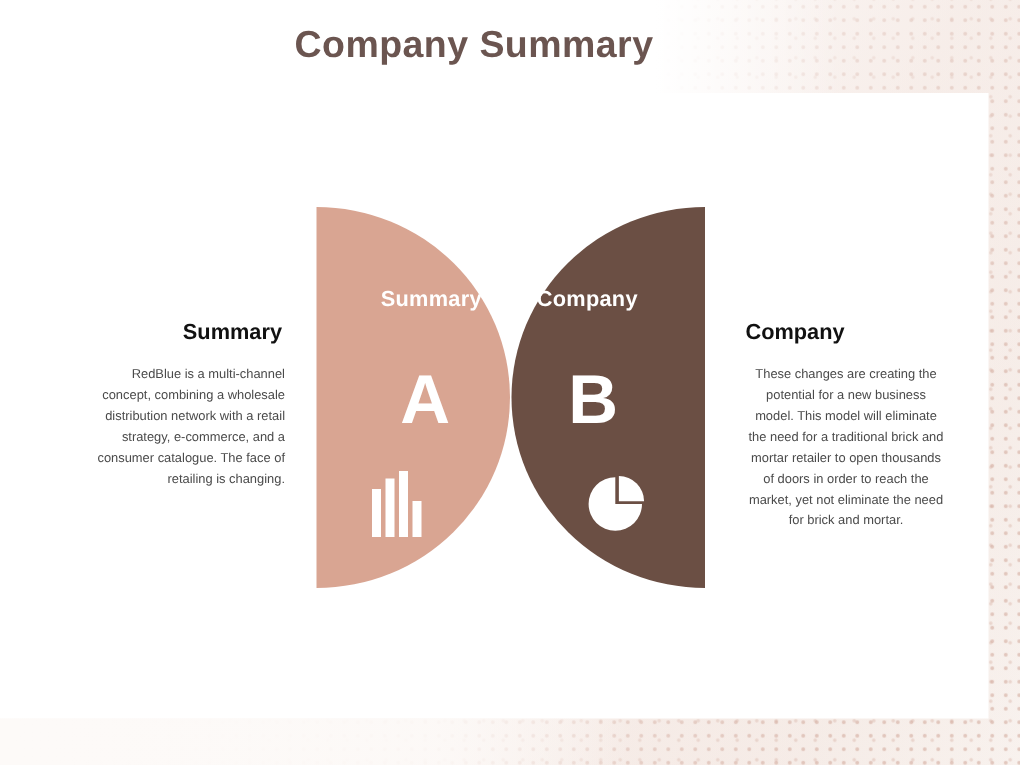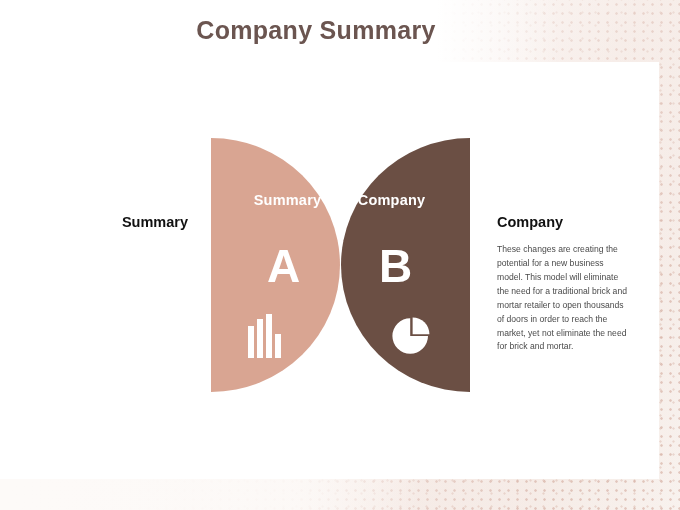--- a/index.html
+++ b/index.html
@@ -162,20 +162,21 @@
     font-size: 14.5px;
     font-weight: bold;
     color: #111111;
     margin-bottom: 13px;
   }
   #block-left .block-heading  { padding-right: 2px; }
   .block-body {
     font-size: 8.6px;
     line-height: 1.62;
     color: #4a4a4a;
+    text-align: center;
   }
   #block-left .block-body { text-align: right; }
 </style>
 </head>
 <body>
 
 <div id="slide">
   <div id="texture-fade"></div>
 </div>
 
@@ -206,18 +207,19 @@
   <div id="pie-icon">
     <svg width="44" height="44" viewBox="0 0 44 44" aria-hidden="true">
       <path d="M20.2 4.2 A17.8 17.8 0 1 0 38 22 L20.2 22 Z" fill="#ffffff"></path>
       <path d="M22.6 3.4 L22.6 20.2 L39.4 20.2 A16.8 16.8 0 0 0 22.6 3.4 Z" fill="#ffffff"></path>
     </svg>
   </div>
 </div>
 
 <div class="side-block" id="block-left">
   <div class="block-heading">Summary</div>
+  <div class="block-body">RedBlue is a multi-channel concept, combining a wholesale distribution network with a retail strategy, e-commerce, and a consumer catalogue. The face of retailing is changing.</div>
 </div>
 
 <div class="side-block" id="block-right">
   <div class="block-heading">Company</div>
   <div class="block-body">These changes are creating the potential for a new business model. This model will eliminate the need for a traditional brick and mortar retailer to open thousands of doors in order to reach the market, yet not eliminate the need for brick and mortar.</div>
 </div>
 
 </body></html>

